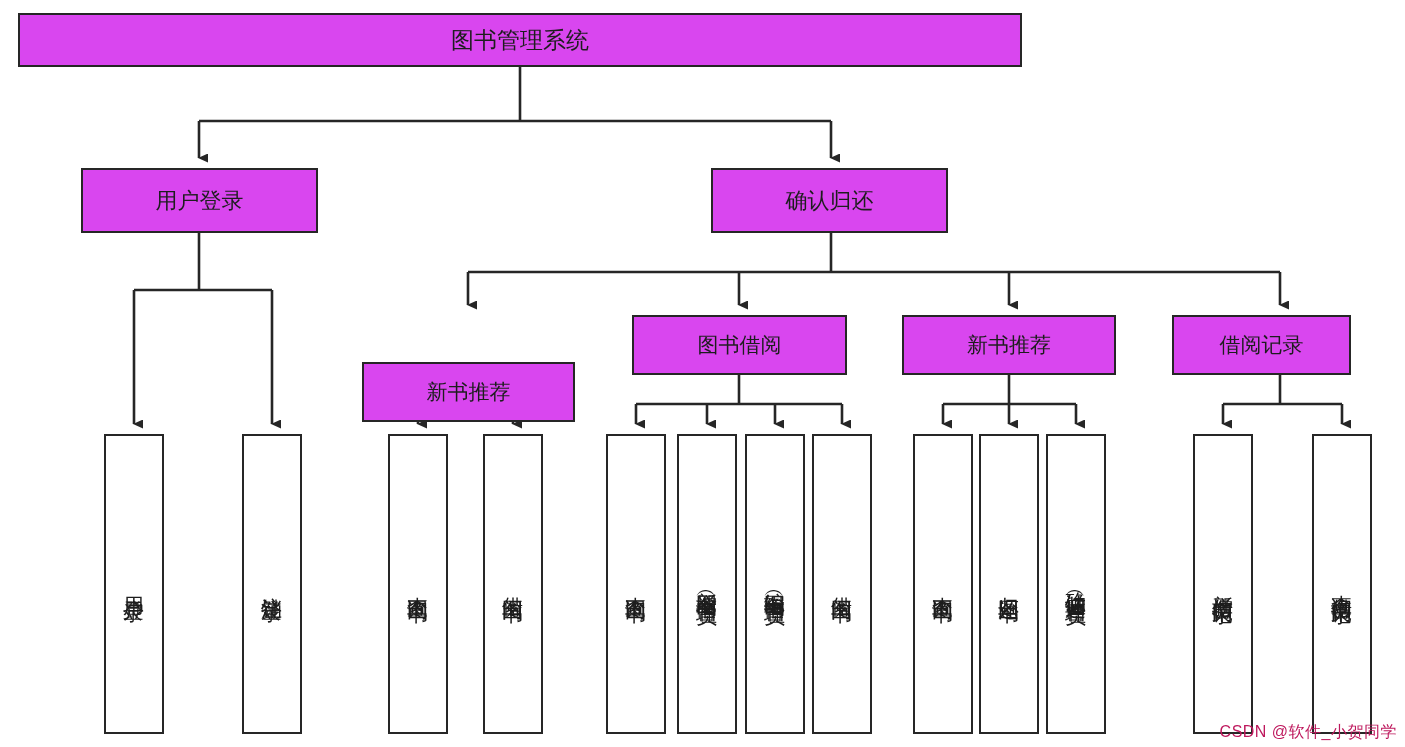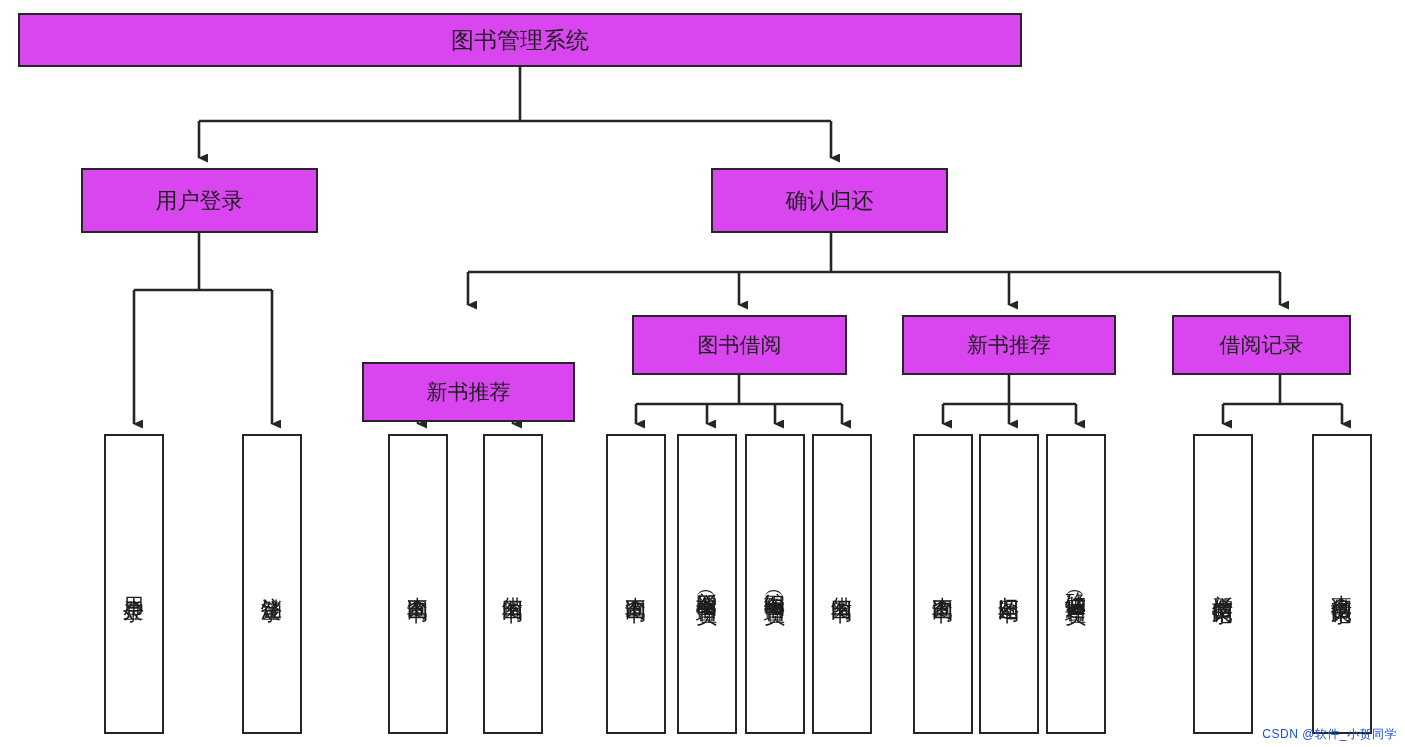--- a/index.html
+++ b/index.html
@@ -19,21 +19,21 @@
   .leaf .vtext{
         writing-mode:vertical-rl;
         text-orientation:upright;
         font-size:21px;
         letter-spacing:2px;
         line-height:1;
         white-space:nowrap;
         color:#1d1d1d;
   }
 
-  .watermark{position:absolute;right:8px;bottom:4px;font-size:12px;color:#1d4ed8;
+  .watermark{position:absolute;right:8px;bottom:4px;font-size:16px;color:#be185d;
              white-space:nowrap;letter-spacing:0.5px;}
 </style>
 </head>
 <body>
 
 <div id="canvas">
 
   <svg class="edges" viewBox="0 0 1405 747" xmlns="http://www.w3.org/2000/svg">
     <defs>
       <marker id="arw" markerWidth="9" markerHeight="10" refX="4.5" refY="9" orient="auto" markerUnits="userSpaceOnUse">

